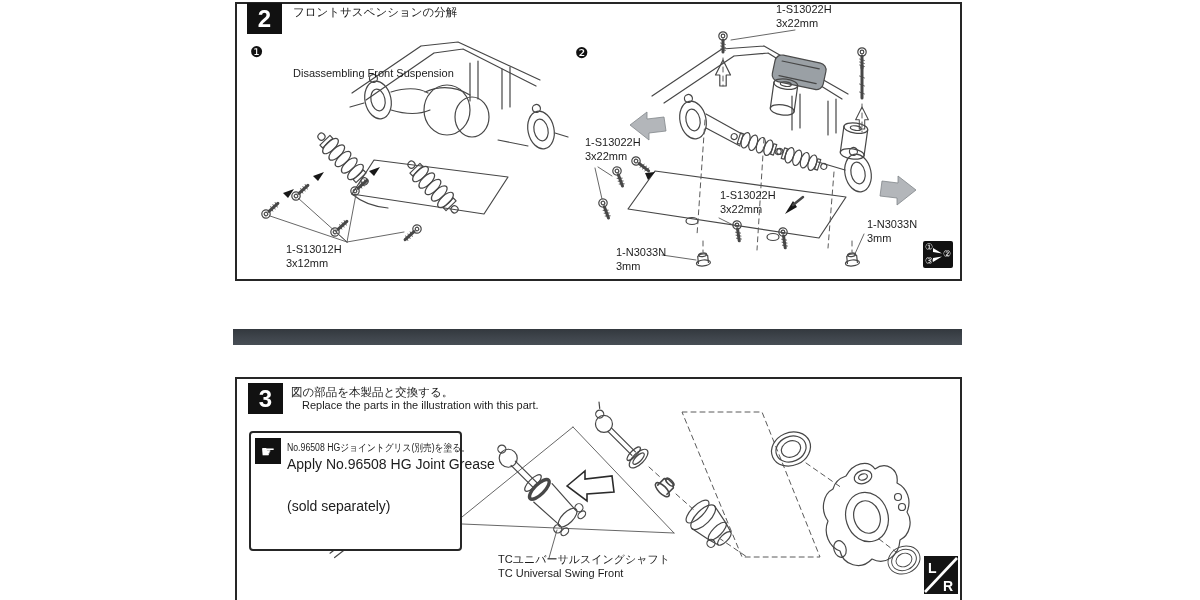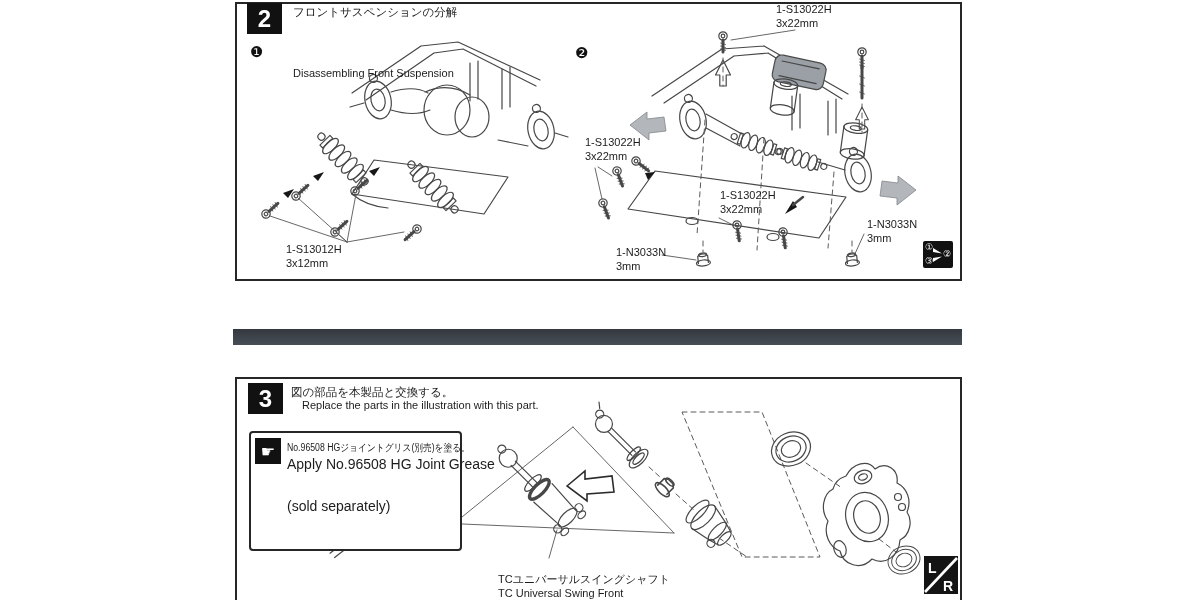--- a/index.html
+++ b/index.html
@@ -31,21 +31,21 @@
   .sq-a{left:2px;top:2px;} .sq-b{left:2px;top:16px;} .sq-t{left:20px;top:9px;}
   .seq-arrows{position:absolute;left:0;top:0;}
   .note-box{position:absolute;left:249px;top:431px;width:213px;height:120px;
             border:2px solid #262626;border-radius:4px;box-sizing:border-box;background:#fff;}
   .note-hand{position:absolute;left:255px;top:438px;width:26px;height:26px;background:#111;
              color:#fff;display:flex;align-items:center;justify-content:center;font-size:16px;}
   .note-ja{position:absolute;left:287px;top:441px;font-size:10px;white-space:nowrap;
            transform:scaleX(0.87);transform-origin:left top;}
   .note-en1{position:absolute;left:287px;top:456px;font-size:14px;white-space:nowrap;}
   .note-en2{position:absolute;left:287px;top:471px;font-size:14px;white-space:nowrap;margin-top:27px;}
-  .tc-label{position:absolute;left:498px;top:572px;font-size:11px;line-height:14px;white-space:nowrap;}
+  .tc-label{position:absolute;left:498px;top:552px;font-size:11px;line-height:14px;white-space:nowrap;}
   .lr-icon{position:absolute;left:924px;top:556px;}
 </style>
 </head>
 <body>
 
 <div class="page">
 
   <section class="panel panel-top"></section>
 
   <div class="divider"></div>

